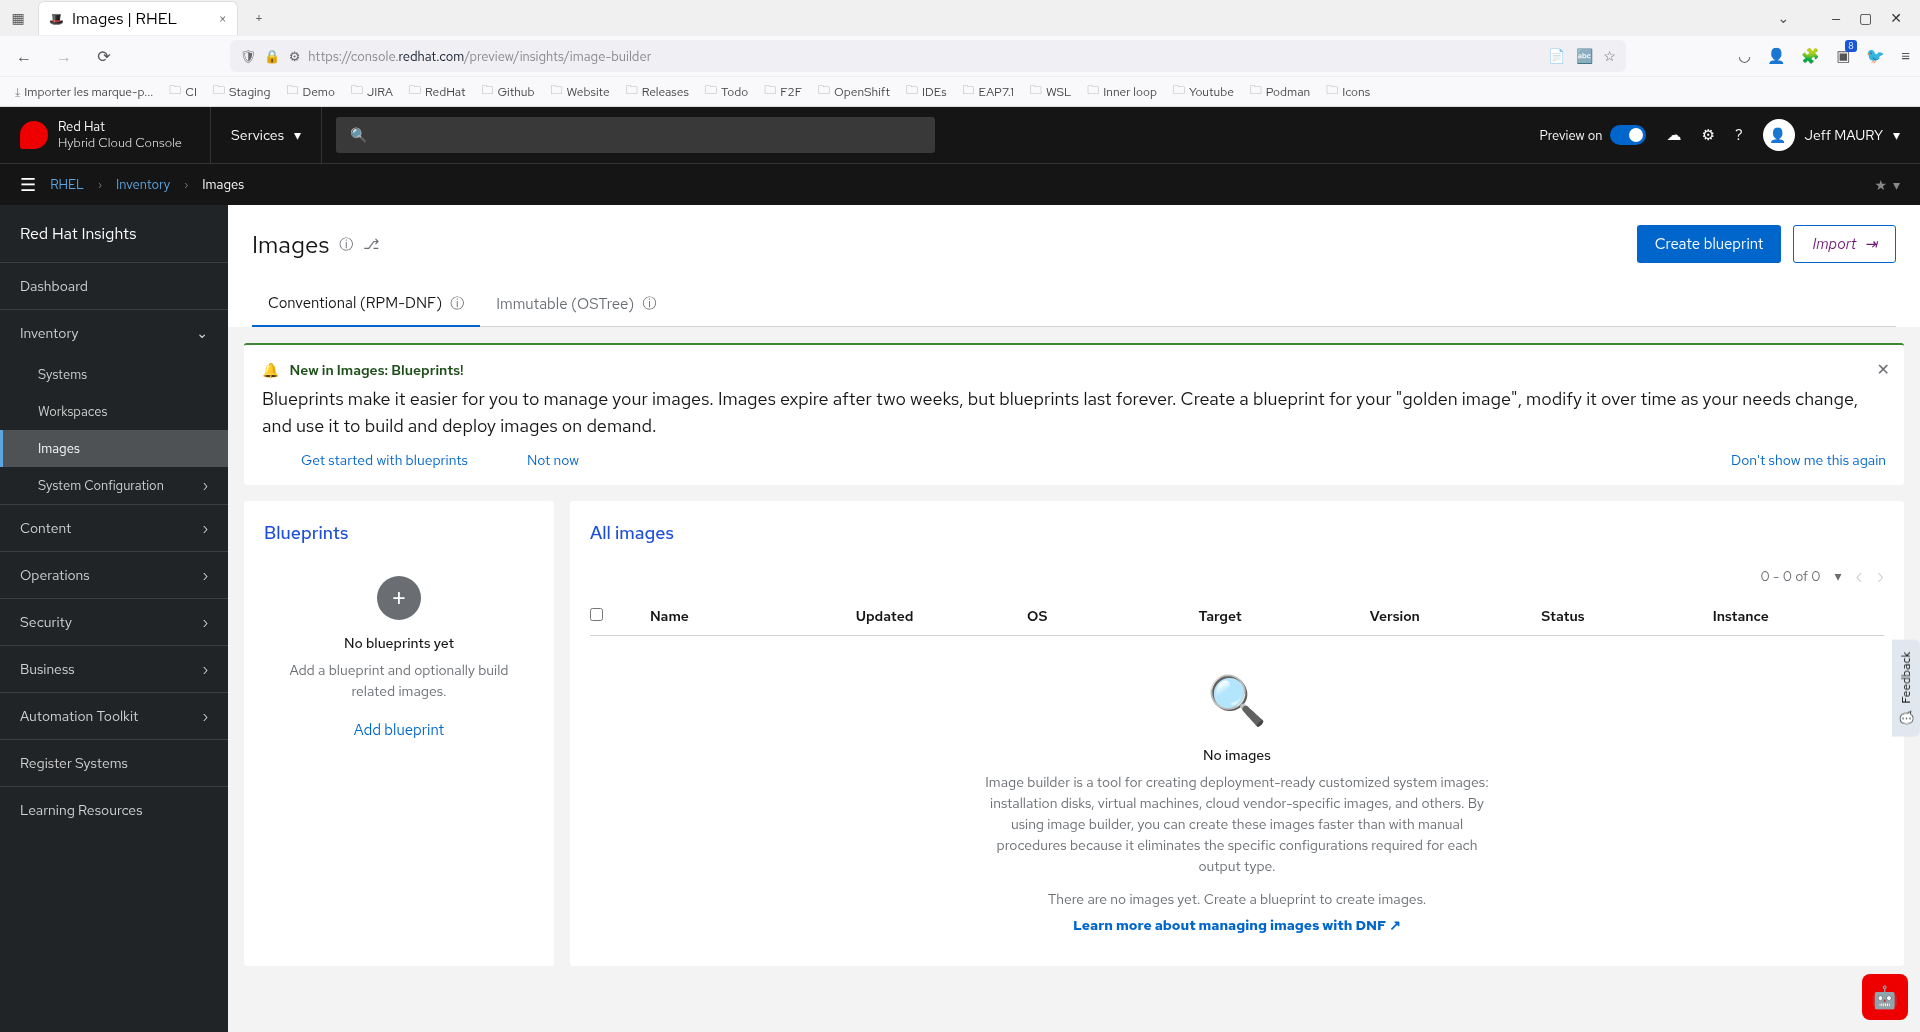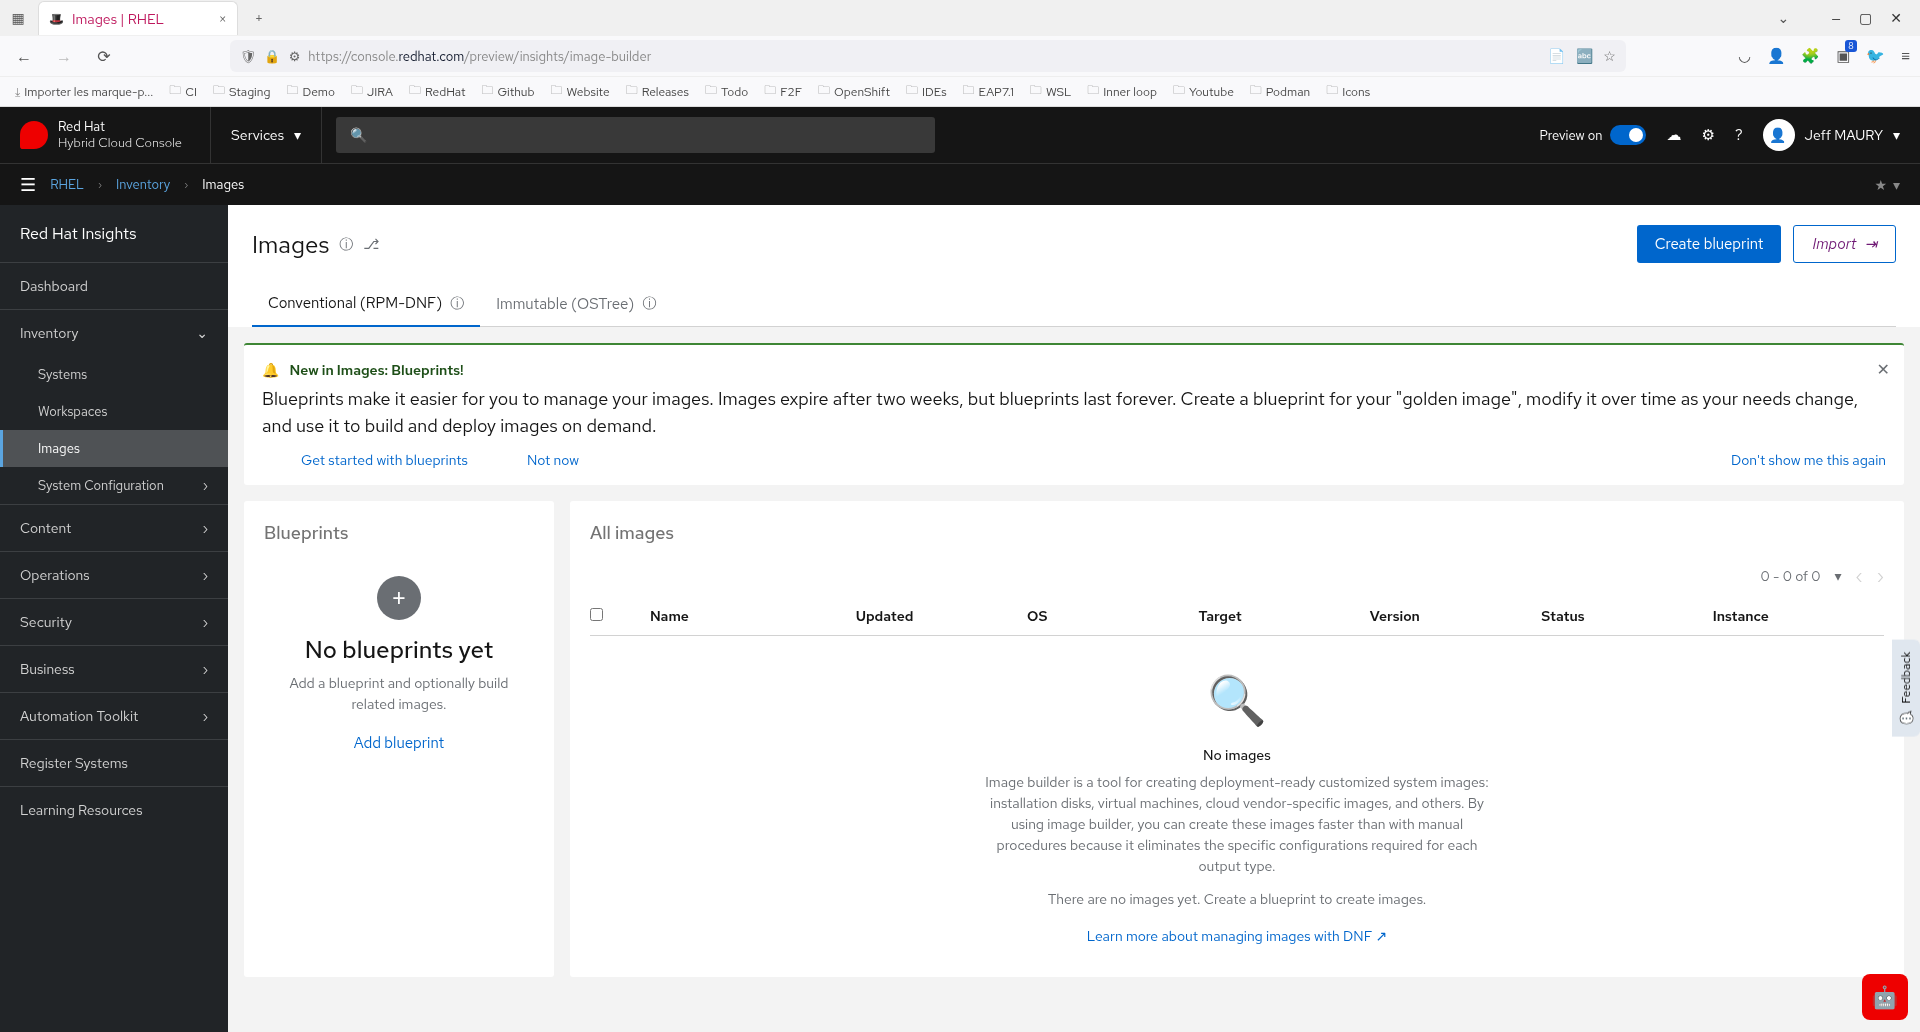--- a/index.html
+++ b/index.html
@@ -4,21 +4,21 @@
   <style>
     * { margin: 0; padding: 0; box-sizing: border-box; font-family: "Red Hat Text", -apple-system, BlinkMacSystemFont, "Segoe UI", Roboto, sans-serif; }
     body { width: 1920px; height: 1032px; background: #f0f0f0; overflow: hidden; font-size: 14px; }
 
     
     .browser-chrome { background: #f0f0f0; border-bottom: 1px solid #ddd; }
     .browser-tabs-row { display: flex; align-items: center; height: 36px; padding: 0 6px; }
     .tab-manager-icon { width: 24px; height: 24px; margin-right: 8px; display:flex; align-items:center; justify-content:center; color:#555; }
     .browser-tab { display: flex; align-items: center; background: #fff; border-radius: 6px 6px 0 0; padding: 6px 10px; height: 34px; width: 200px; border: 1px solid #ddd; border-bottom:none; }
     .browser-tab .favicon { color: #e00; margin-right: 8px; font-size: 12px; }
-    .browser-tab .tab-title { flex: 1; font-size: 14px; color: #be185d; white-space: nowrap; overflow: hidden; text-overflow: ellipsis; }
+    .browser-tab .tab-title { flex: 1; font-size: 16px; color: #000000; white-space: nowrap; overflow: hidden; text-overflow: ellipsis; }
     .browser-tab .tab-close { color: #666; font-size: 14px; }
     .tab-add { width: 30px; height: 30px; display: flex; align-items: center; justify-content: center; color: #666; margin-left: 6px; }
     .browser-spacer { flex: 1; }
     .window-controls { display: flex; gap: 18px; padding: 0 12px; color: #333; }
     .window-controls span { font-size: 14px; }
     .dropdown-chevron { color:#555; margin-right: 30px; }
 
     .browser-nav-row { display: flex; align-items: center; height: 40px; padding: 0 10px; gap: 12px; background:#f9f9fb; }
     .nav-btn { color: #555; font-size: 16px; width: 28px; text-align: center; }
     .nav-btn.forward { color: #bbb; }
@@ -92,25 +92,25 @@
     .alert-body { color:#151515; font-size:18px; line-height:1.5; }
     .alert-actions { display:flex; justify-content:space-between; margin-top:12px; }
     .alert-links { display:flex; gap:20px; }
     .alert-link { color:#06c; font-size:14px; cursor:pointer;margin-left:39px; }
     .alert-close { position:absolute; top:14px; right:14px; color:#6a6e73; font-size:16px; cursor:pointer; }
 
     .panels { display:flex; margin:16px; gap:16px; }
     .panel { background:#fff; border-radius:3px; padding:20px; }
     .panel-blueprints { width:310px; }
     .panel-images { flex:1; }
-    .panel h2 { font-size:18px; font-weight:500; color:#737373; margin-bottom:20px; }
+    .panel h2 { font-size:18px; font-weight:500; color:#1d4ed8; margin-bottom:20px; }
 
     .empty-state { text-align:center; padding:12px 20px; }
     .plus-circle { width:44px; height:44px; background:#6a6e73; border-radius:50%; color:#fff; font-size:28px; display:inline-flex; align-items:center; justify-content:center; margin-bottom:14px; }
-    .empty-title { font-size:24px; font-weight:500; color:#151515; margin-bottom:8px; }
+    .empty-title { font-size:14px; font-weight:500; color:#151515; margin-bottom:8px; }
     .empty-desc { font-size:14px; color:#6a6e73; line-height:1.5; }
     .link-btn { color:#06c; font-size:15px; margin-top:18px; display:inline-block; cursor:pointer; }
 
     .pagination { display:flex; align-items:center; justify-content:flex-end; gap:14px; color:#6a6e73; font-size:14px; margin-bottom:10px; }
     .pag-nav { color:#d2d2d2; font-size:18px; }
 
     .table-header { display:flex; border-bottom:1px solid #d2d2d2; padding:10px 0; }
     .th { font-size:14px; font-weight:600; color:#151515; }
     .th-check { width:50px; }
     .th-name { flex:1.2; padding-left:10px; }
@@ -420,21 +420,21 @@
           <div class="th th-col">Target</div>
           <div class="th th-col">Version</div>
           <div class="th th-col">Status</div>
           <div class="th th-col">Instance</div>
         </div>
         <div class="empty-state" style="max-width:560px; margin:20px auto 0;">
           <div class="big-search-icon">🔍</div>
           <div class="empty-title" style="font-size:14px;">No images</div>
           <div class="empty-desc">Image builder is a tool for creating deployment-ready customized system images: installation disks, virtual machines, cloud vendor-specific images, and others. By using image builder, you can create these images faster than with manual procedures because it eliminates the specific configurations required for each output type.</div>
           <div class="empty-desc" style="margin-top:12px;">There are no images yet. Create a blueprint to create images.</div>
-          <div style="margin-top:17px;"><span class="learn-link"><span>Learn more about managing images with DNF</span> <span>↗</span></span></div>
+          <div style="margin-top:6px;font-weight:bold;"><span class="learn-link"><span>Learn more about managing images with DNF</span> <span>↗</span></span></div>
         </div>
       </div>
     </div>
   </div>
 </div>
 
 <div class="feedback-tab">
   <span>💬</span>
   <span>Feedback</span>
 </div>

